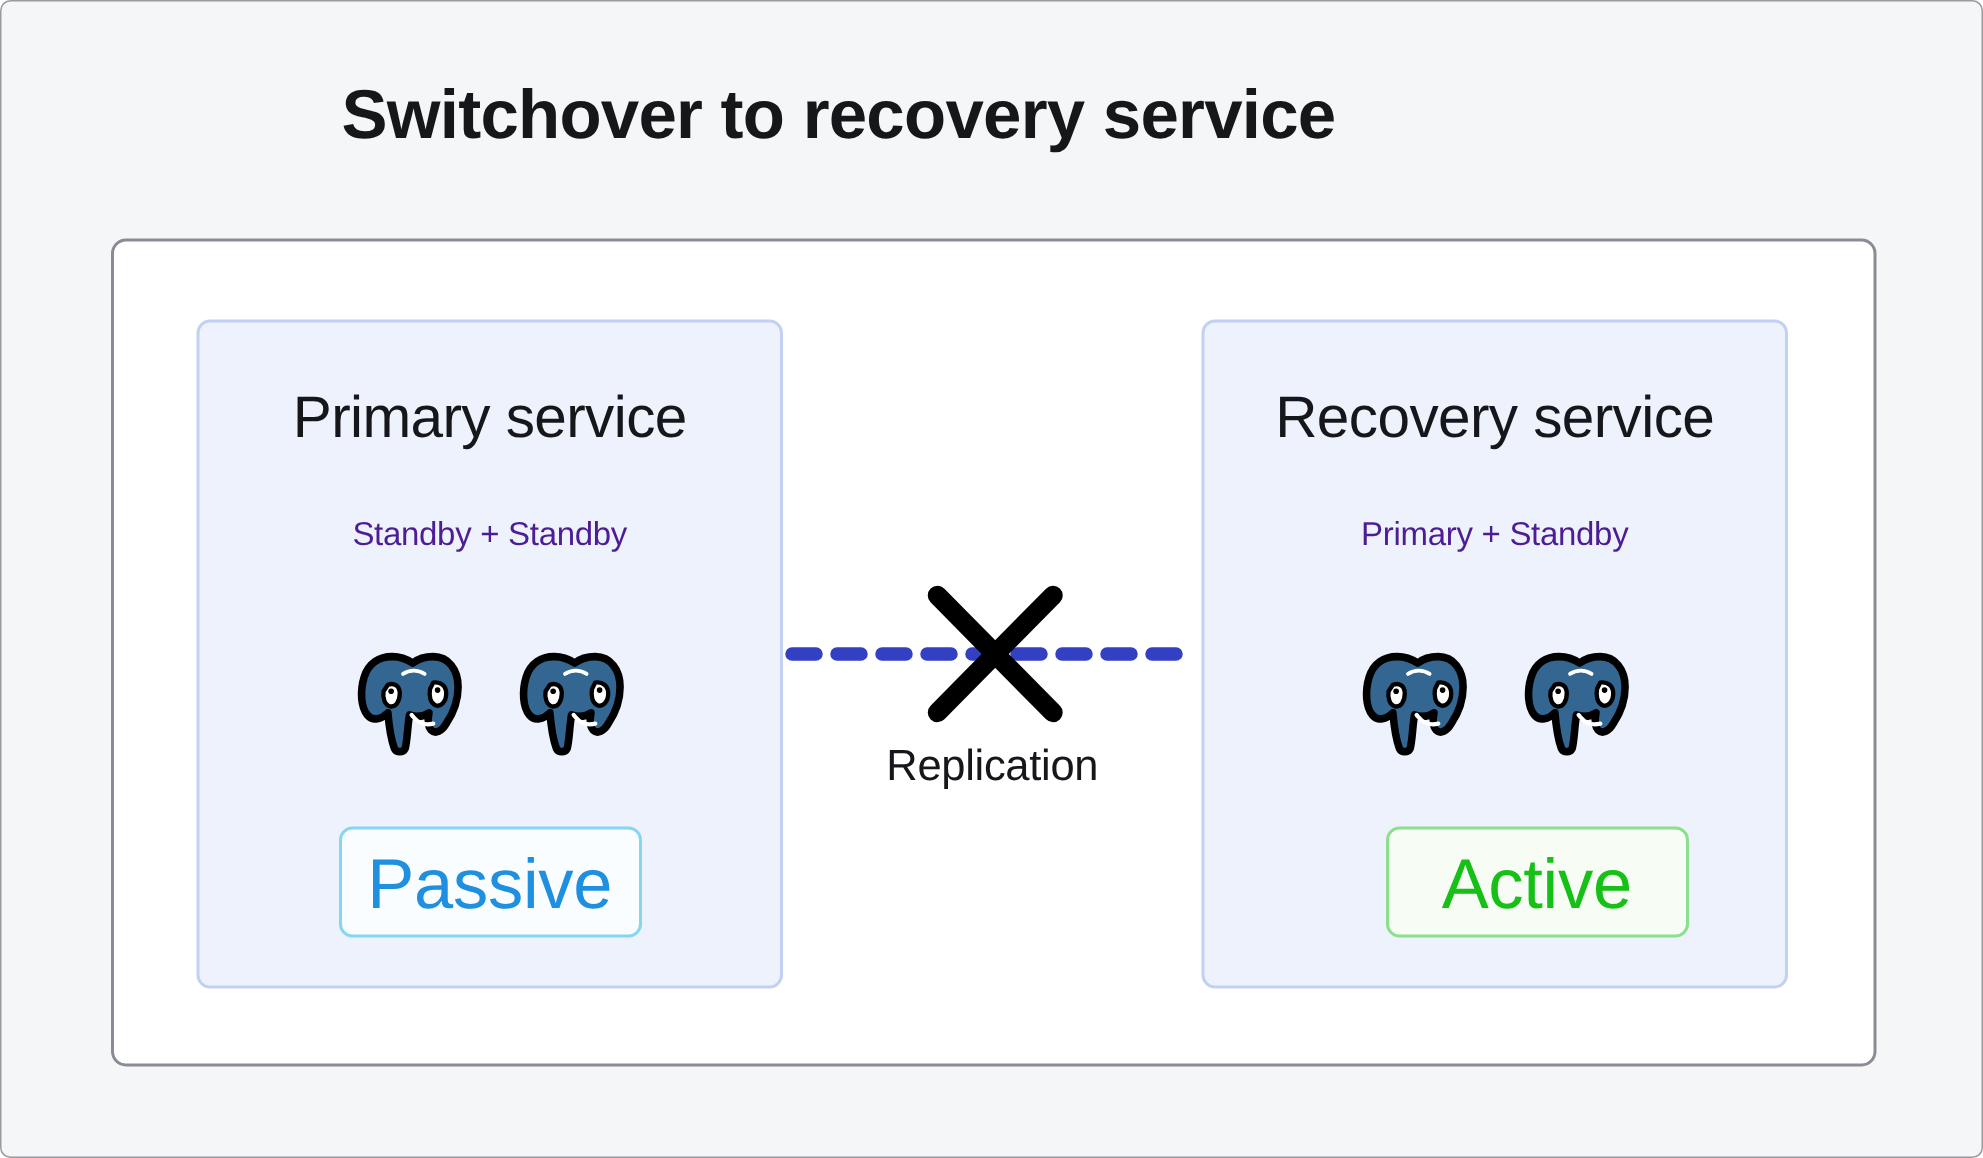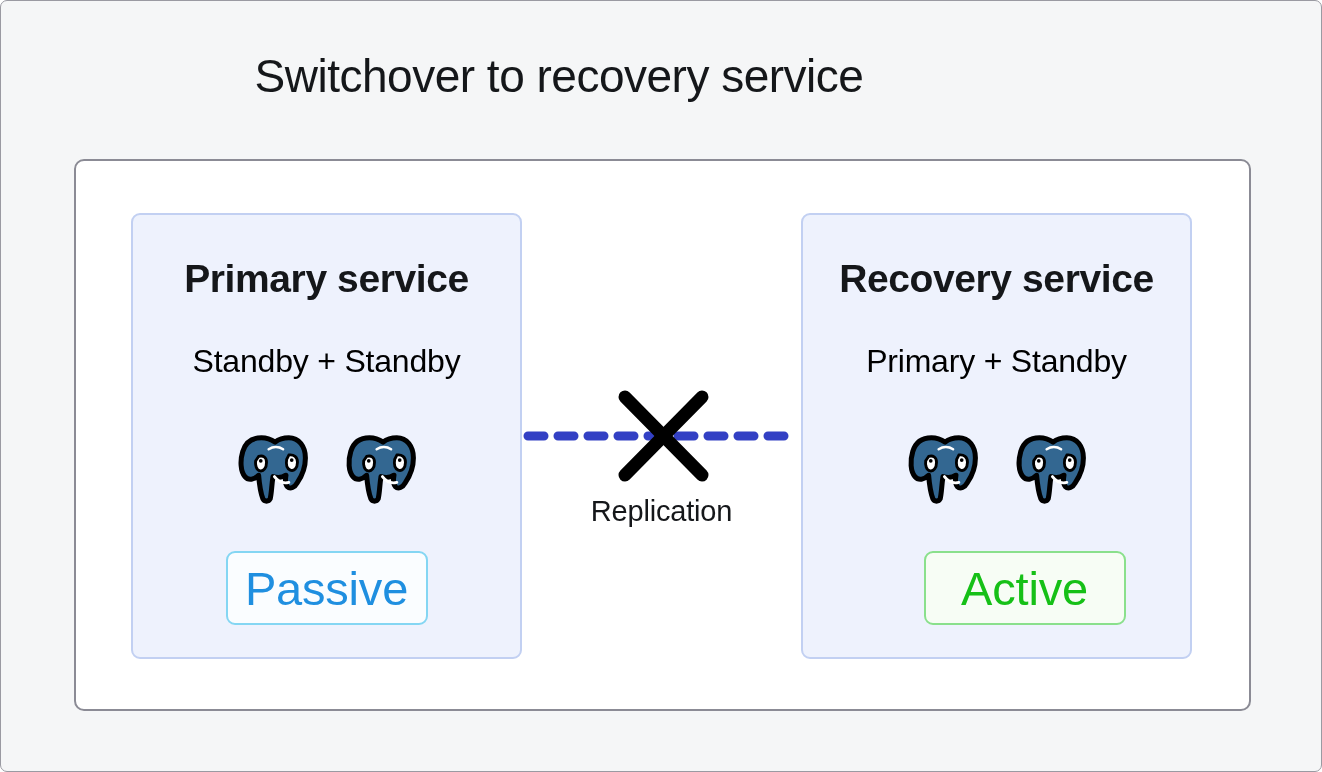--- a/index.html
+++ b/index.html
@@ -23,21 +23,21 @@
   }
 
   
   .diagram-title {
     position: absolute;
     left: 0;
     top: 48px;
     width: 1116px;
     text-align: center;
     font-size: 46px;
-    font-weight: 400;
+    font-weight: 700;
     letter-spacing: -0.5px;
     color: #15171a;
     white-space: nowrap;
   }
 
   
   .panel {
     position: absolute;
     left: 73px;
     top: 158px;
@@ -63,34 +63,34 @@
   .service-card.left  { left: 130px; }
   .service-card.right { left: 800px; }
 
   .card-title {
     position: absolute;
     left: 0;
     top: 42px;
     width: 100%;
     text-align: center;
     font-size: 39px;
-    font-weight: 700;
+    font-weight: 400;
     color: #15171a;
     letter-spacing: -0.4px;
     white-space: nowrap;
   }
   .card-subtitle {
     position: absolute;
     left: 0;
     top: 128px;
     width: 100%;
     text-align: center;
-    font-size: 32px;
+    font-size: 22px;
     font-weight: 400;
-    color: #000000;
+    color: #4c1d95;
     letter-spacing: -0.2px;
     white-space: nowrap;
   }
 
   .node-row {
     position: absolute;
     left: 0;
     top: 216px;
     width: 100%;
     display: flex;

